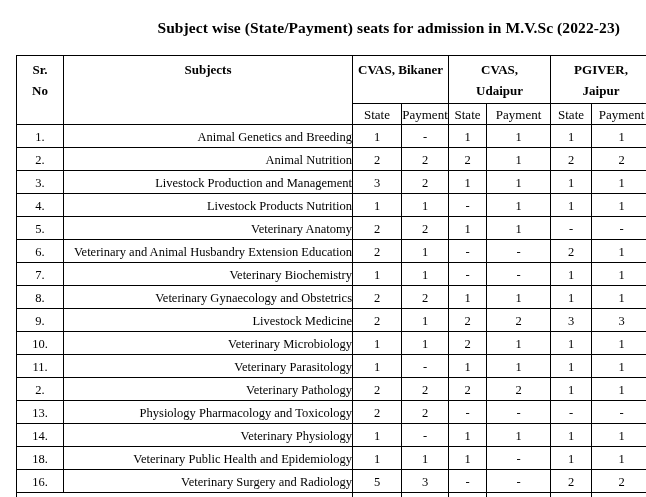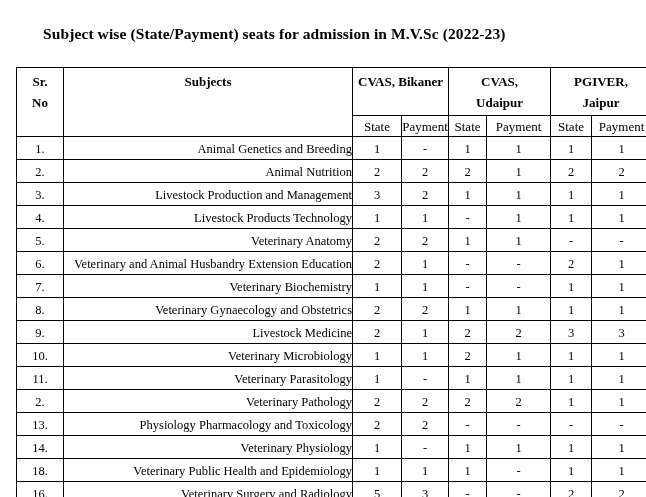--- a/index.html
+++ b/index.html
@@ -14,23 +14,24 @@
   }
   .page {
     width: 646px;
     height: 497px;
     background: #ffffff;
     box-sizing: border-box;
   }
   .title {
     font-size: 15.5px;
     font-weight: bold;
-    margin: 16px;
+    margin: 10px;
     padding: 9px 16px 8px 27px;
     letter-spacing: 0.1px;
+    text-align: right;
   }
   table.seats-table {
     border-collapse: collapse;
     table-layout: fixed;
     margin-left: 16px;
     width: 635px;
   }
   .seats-table th, .seats-table td {
     border: 1px solid #000000;
     padding: 0;
@@ -149,21 +150,21 @@
           <td class="c-subject">Livestock Production and Management</td>
           <td class="c-num">3</td>
           <td class="c-num">2</td>
           <td class="c-num">1</td>
           <td class="c-num">1</td>
           <td class="c-num">1</td>
           <td class="c-num">1</td>
         </tr>
         <tr>
           <td class="c-sr">4.</td>
-          <td class="c-subject">Livestock Products Technology</td>
+          <td class="c-subject">Livestock Products Nutrition</td>
           <td class="c-num">1</td>
           <td class="c-num">1</td>
           <td class="c-num">-</td>
           <td class="c-num">1</td>
           <td class="c-num">1</td>
           <td class="c-num">1</td>
         </tr>
         <tr>
           <td class="c-sr">5.</td>
           <td class="c-subject">Veterinary Anatomy</td>

